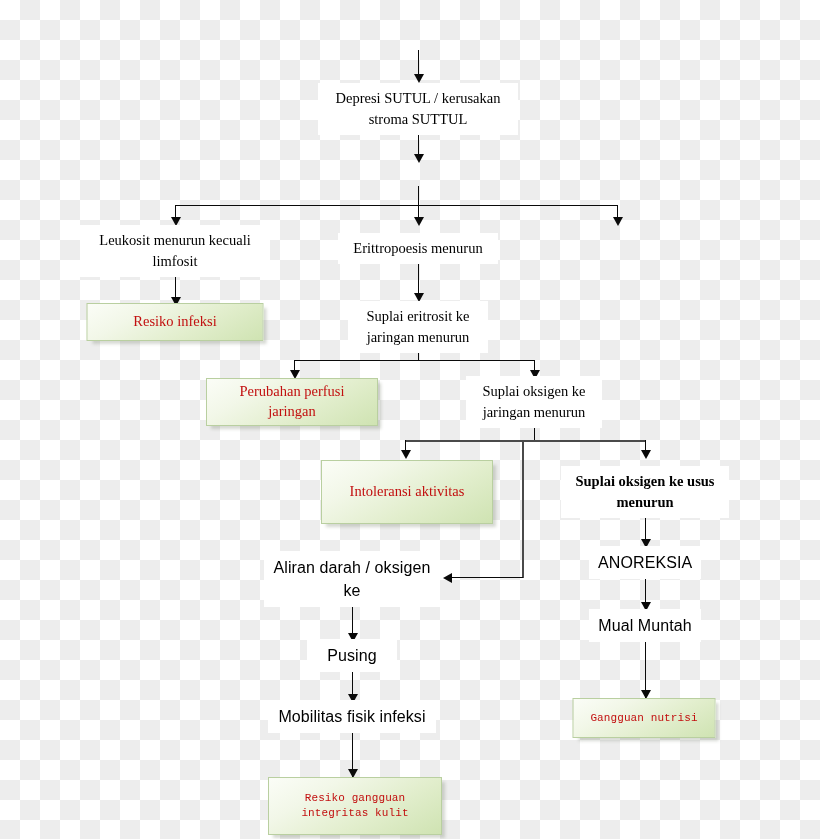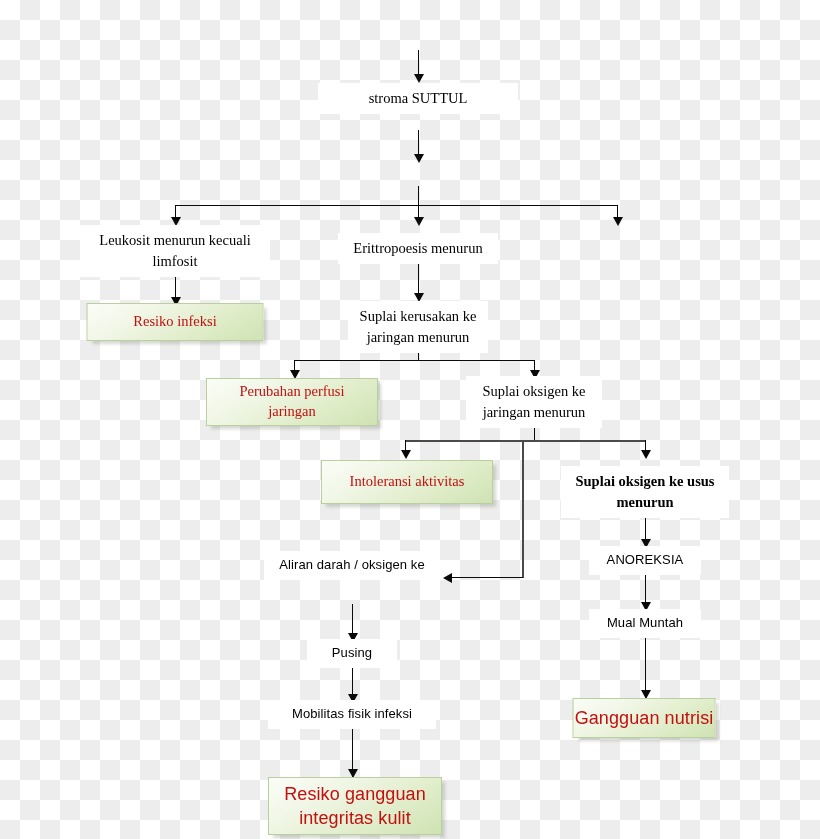--- a/index.html
+++ b/index.html
@@ -38,41 +38,41 @@
     font-size: 14.5px;
     padding: 5px 9px;
     box-sizing: border-box;
     transform: translateX(-50%);
   }
   .node.two-line { white-space: normal; }
 
   
   .sans {
     font-family: "Liberation Sans", "DejaVu Sans", sans-serif;
-    font-size: 13px;
+    font-size: 16px;
     letter-spacing: .1px;
   }
 
   
   .gbox {
     position: absolute;
     box-sizing: border-box;
     transform: translateX(-50%);
     color: #c20f0f;
     text-align: center;
     display: flex;
     align-items: center;
     justify-content: center;
     line-height: 1.35;
     font-size: 14.5px;
     border: 1px solid #b9cfa0;
     background: linear-gradient(150deg, #fbfdf7 0%, #f2f7e8 28%, #e2eecd 62%, #cfe3b2 100%);
     box-shadow: 4px 4px 3px -1px rgba(120,130,110,.30);
   }
-  .gbox.sans { font-size: 18px; }
+  .gbox.sans { font-size: 11px; font-family: Liberation Mono, monospace; }
 
   
   .vline, .hline {
     position: absolute;
     background: #0a0a0a;
   }
   .vline { width: 1px; }
   .hline { height: 1px; }
   .vline.thick { width: 2px; background: #4a4a4a; }
   .hline.thick { height: 2px; background: #4a4a4a; }
@@ -151,36 +151,37 @@
   <div class="arrow-down" style="left:352.5px; top:633px;"></div>
 
   <div class="vline" style="left:352px; top:665px; height:38px;"></div>
   <div class="arrow-down" style="left:352.5px; top:694px;"></div>
 
   <div class="vline" style="left:352px; top:727px; height:52px;"></div>
   <div class="arrow-down" style="left:352.5px; top:769px;"></div>
 
 
   <div class="node two-line" style="left:418px; top:83px; width:200px;">
+    <div>Depresi SUTUL / kerusakan</div>
     <div>stroma  SUTTUL</div>
   </div>
 
 
   <div class="node two-line" style="left:175px; top:225px; width:190px;">
     <div>Leukosit menurun kecuali</div>
     <div>limfosit</div>
   </div>
 
   <div class="node" style="left:418px; top:233px; width:160px;">
     <div>Erittropoesis menurun</div>
   </div>
 
 
   <div class="node two-line" style="left:418px; top:301px; width:140px;">
-    <div>Suplai kerusakan ke</div>
+    <div>Suplai eritrosit ke</div>
     <div>jaringan menurun</div>
   </div>
 
   <div class="node two-line" style="left:534px; top:376px; width:136px;">
     <div>Suplai oksigen ke</div>
     <div>jaringan menurun</div>
   </div>
 
   <div class="node two-line" style="left:645px; top:466px; width:168px;font-weight:bold;">
     <div>Suplai oksigen ke usus</div>
@@ -213,21 +214,21 @@
     </div>
   </div>
 
   <div class="gbox" style="left:292px; top:378px; width:172px; height:48px;">
     <div>
       <div>Perubahan perfusi</div>
       <div>jaringan</div>
     </div>
   </div>
 
-  <div class="gbox" style="left:407px; top:460px; width:172px; height:44px;">
+  <div class="gbox" style="left:407px; top:460px; width:172px; height:64px;">
     <div>
       <div>Intoleransi aktivitas</div>
     </div>
   </div>
 
   <div class="gbox sans" style="left:644px; top:698px; width:143px; height:40px;">
     <div>
       <div>Gangguan nutrisi</div>
     </div>
   </div>

